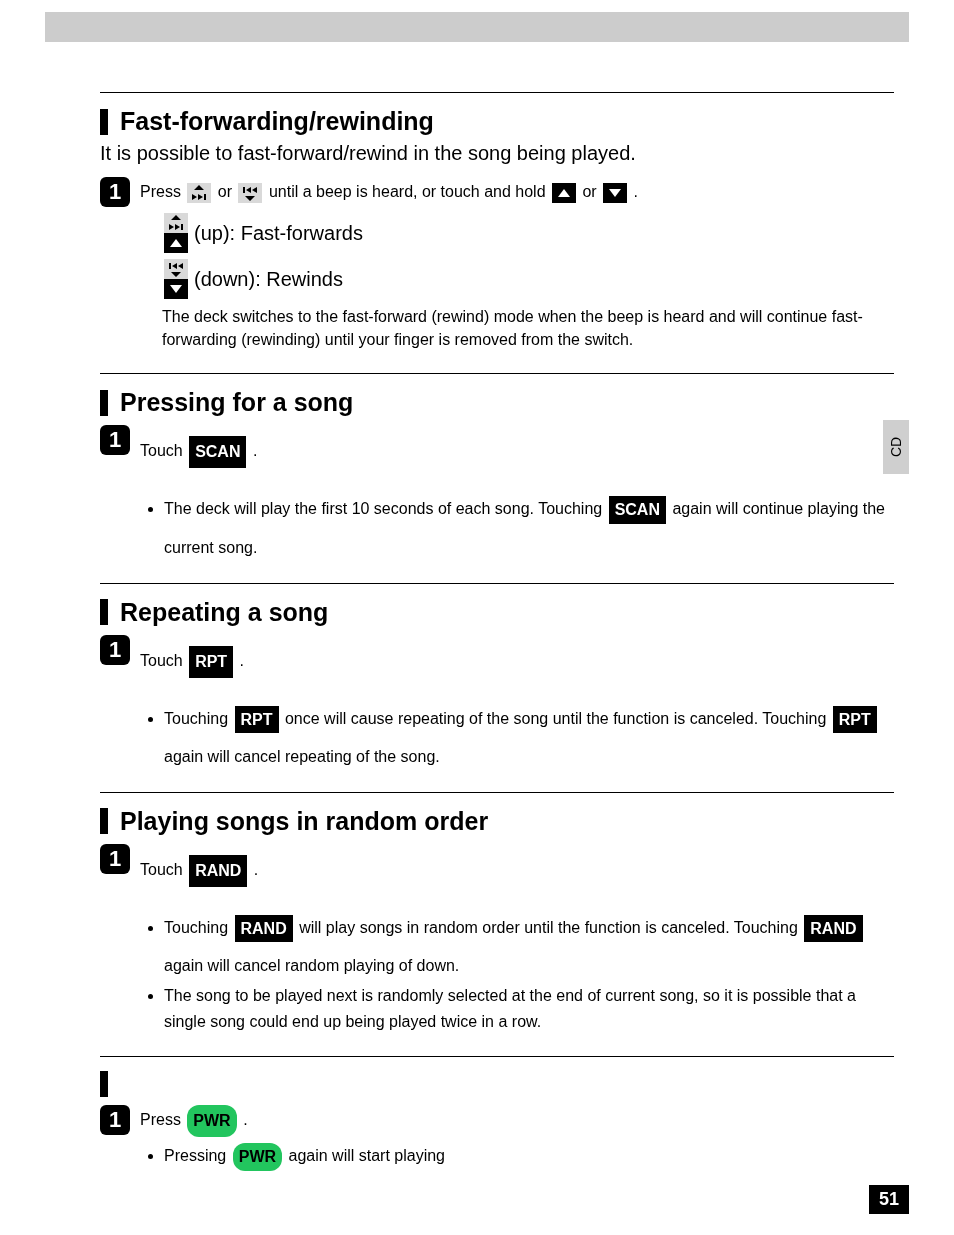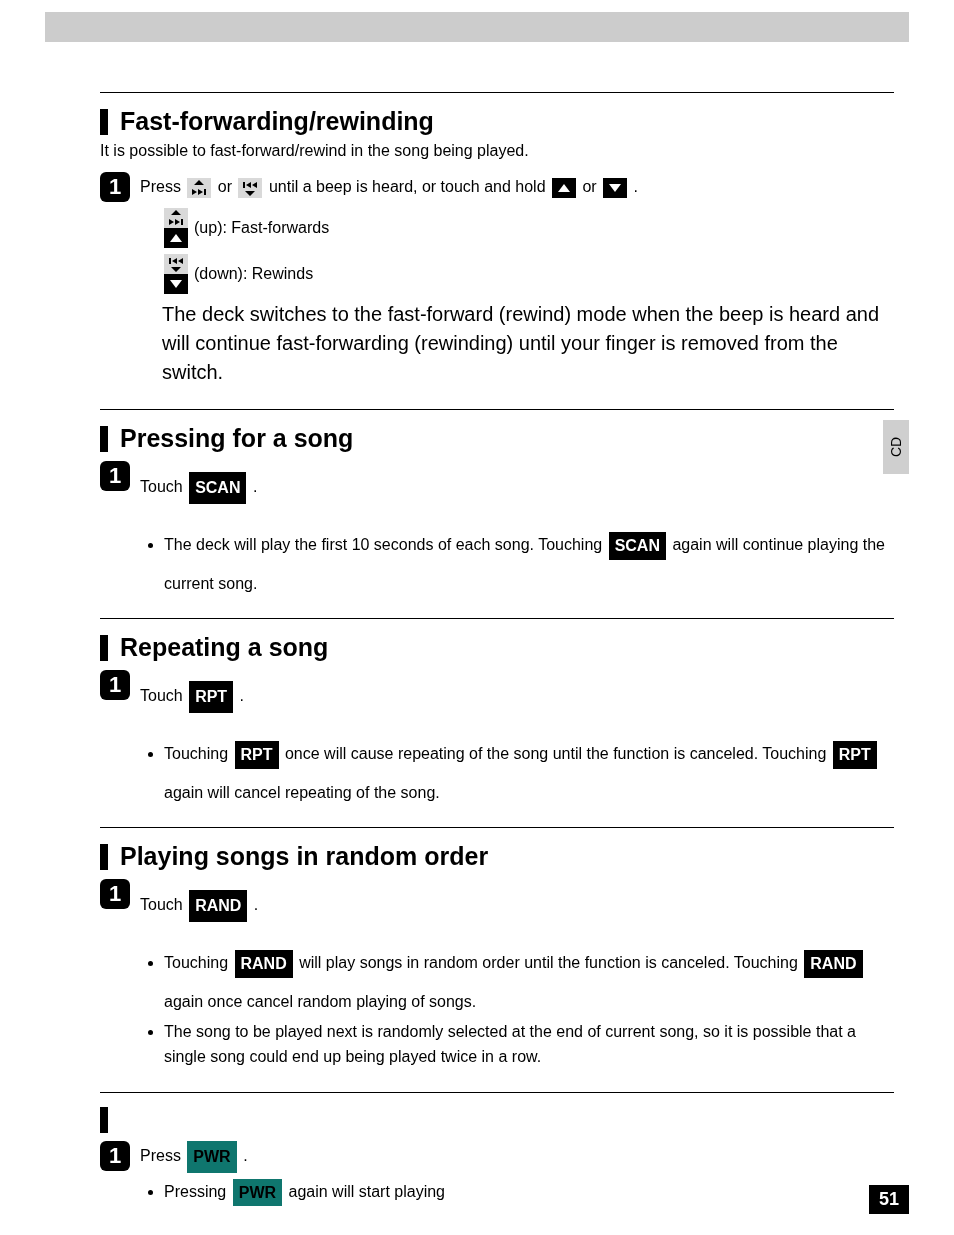--- a/index.html
+++ b/index.html
@@ -35,21 +35,21 @@
     background: #000;
     margin-right: 12px;
     flex-shrink: 0;
   }
   .section-title {
     font-size: 25px;
     font-weight: bold;
     text-align: right;
   }
   .intro-text {
-    font-size: 16px;
+    font-size: 20px;
     margin: 6px 0 12px 0;
   }
   .step-row {
     display: flex;
     align-items: flex-start;
     margin: 8px 0 4px 0;
   }
   .step-num {
     width: 30px;
     height: 30px;
@@ -94,43 +94,44 @@
     background: #000;
     color: #fff;
     font-weight: bold;
     font-size: 16px;
     padding: 1px 6px;
     vertical-align: middle;
     margin: 11px 2px;
   }
   .grey-label {
     display: inline-block;
-    background: #0f766e;
+    background: #22c55e;
     color: #000;
     font-weight: bold;
     font-size: 16px;
     padding: 1px 6px;
     vertical-align: middle;
     margin: 0 2px;
+    border-radius: 12px;
   }
   .sub-block {
     margin-left: 62px;
     margin-top: 6px;
     margin-bottom: 6px;
   }
   .icon-stack {
     display: inline-flex;
     flex-direction: column;
     align-items: center;
     vertical-align: middle;
     margin-right: 4px;
   }
   .icon-stack-row { display: flex; align-items: center; }
-  .sub-text { font-size: 16px; line-height: 1.45; }
-  .note-text { font-size: 20px; line-height: 1.45; margin-top: 6px; }
+  .sub-text { font-size: 20px; line-height: 1.45; }
+  .note-text { font-size: 16px; line-height: 1.45; margin-top: 6px; }
   ul.bullets {
     margin: 6px 0 0 0;
     padding-left: 64px;
     list-style: disc;
   }
   ul.bullets li {
     font-size: 16px;
     line-height: 1.6;
     margin-bottom: 4px;
   }
@@ -299,21 +300,21 @@
       <span class="black-label">RAND</span>
       <span>.</span>
     </div>
   </div>
   <ul class="bullets">
     <li>
       <span>Touching </span>
       <span class="black-label">RAND</span>
       <span> will play songs in random order until the function is canceled. Touching </span>
       <span class="black-label">RAND</span>
-      <span> again once cancel random playing of songs.</span>
+      <span> again will cancel random playing of down.</span>
     </li>
     <li>
       <span>The song to be played next is randomly selected at the end of current song, so it is possible that a single song could end up being played twice in a row.</span>
     </li>
   </ul>
 
   <hr class="hr-top" style="margin-top:22px;">
   <div class="section-title-row">
     <div class="section-marker"></div>
   </div>

